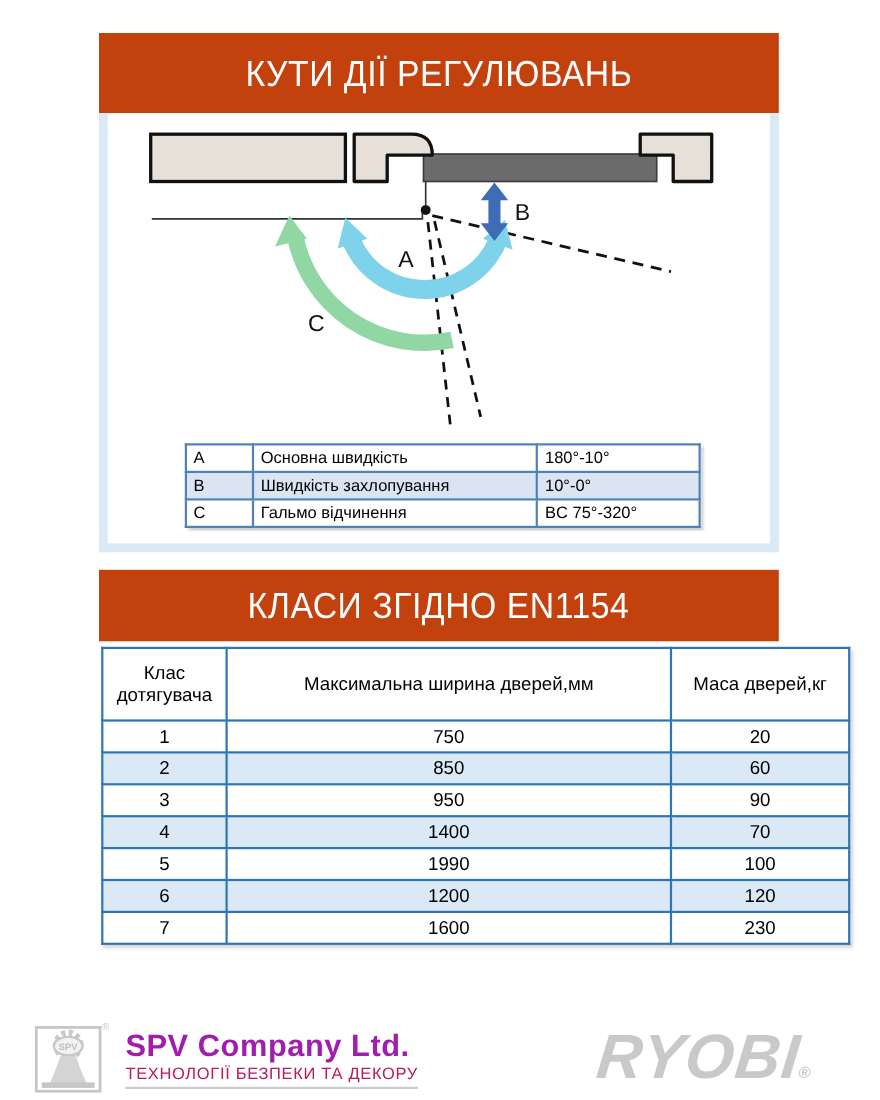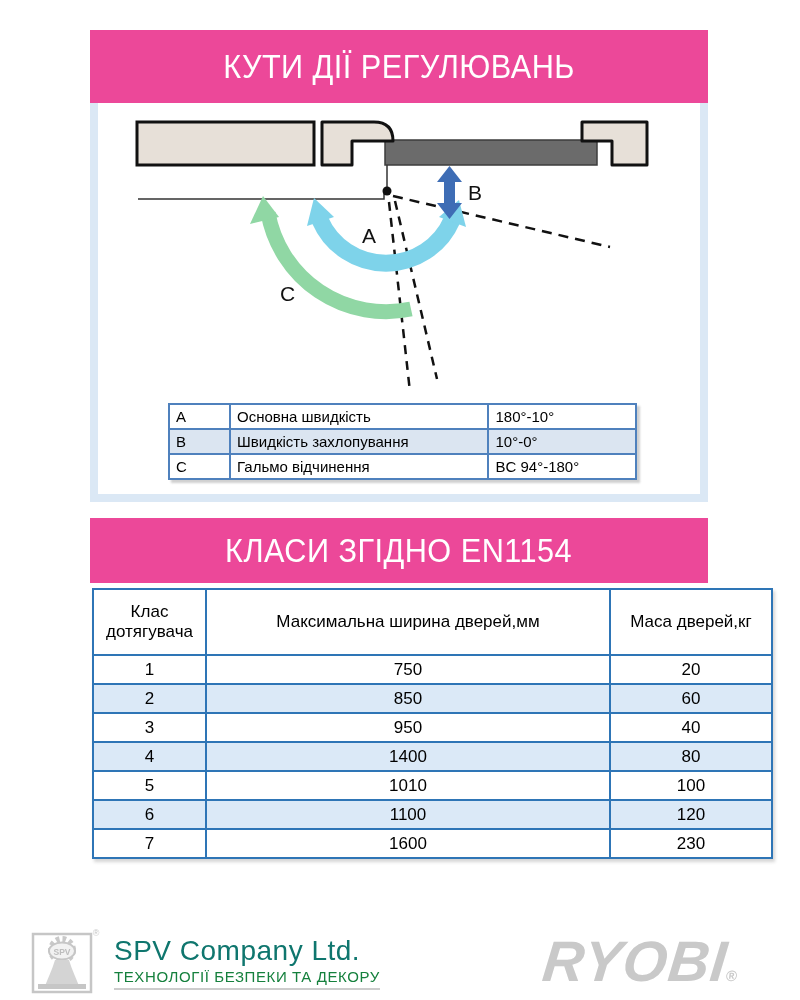--- a/index.html
+++ b/index.html
@@ -1,19 +1,19 @@
 <!DOCTYPE html>
 <html><head>
 <meta charset="utf-8">
 <style>
   * { margin:0; padding:0; box-sizing:border-box; }
   html,body { width:800px; height:1000px; background:#ffffff;
               font-family:"Liberation Sans", sans-serif; position:relative; overflow:hidden; }
 
-  .banner { position:absolute; background:#ec4899; color:#ffffff;
+  .banner { position:absolute; background:#c2410c; color:#ffffff;
             display:flex; align-items:center; justify-content:center; }
   .banner .banner-text { display:inline-block; transform:scaleX(0.93);
             font-size:33px; letter-spacing:0.5px; white-space:nowrap; }
   #banner1 { left:90px; top:30px; width:618px; height:73px; }
   #banner2 { left:90px; top:518px; width:618px; height:65px; }
 
   #panel1 { position:absolute; left:90px; top:103px; width:618px; height:399px;
             background:#ffffff; border-left:8px solid #dbe8f5;
             border-right:8px solid #dbe8f5; border-bottom:8px solid #dbe8f5; }
   #diagram { position:absolute; left:0; top:0; }
@@ -33,22 +33,22 @@
             box-shadow:2px 3px 3px rgba(120,120,120,0.3); }
   #classes-table th, #classes-table td { border:2px solid #2e75b6; font-weight:normal; }
   #classes-table th { height:66px; padding:4px 6px; }
   #classes-table td { height:29px; padding:0 4px; }
   #classes-table tr.alt { background:#dbe9f7; }
   .c-class { width:113px; } .c-width { width:404px; } .c-mass { width:162px;margin-top:24px; }
 
   #footer { position:absolute; left:0; top:920px; width:800px; height:80px; }
   #spv-block { position:absolute; left:30px; top:6px; display:flex; align-items:flex-start; }
   #spv-text { margin-left:12px; padding-top:10px; }
-  #spv-name { font-size:28px; font-weight:normal; color:#0f766e; letter-spacing:0.5px; line-height:30px; }
-  #spv-tagline { font-size:15px; color:#15803d; letter-spacing:0.6px;
+  #spv-name { font-size:28px; font-weight:bold; color:#a21caf; letter-spacing:0.5px; line-height:30px; }
+  #spv-tagline { font-size:15px; color:#be185d; letter-spacing:0.6px;
             border-bottom:2px solid #cccccc; padding-bottom:3px; margin-top:2px; }
   #ryobi-block { position:absolute; left:543px; top:8px; width:250px;
             color:#c9c9c9; font-weight:bold; font-style:italic;
             font-size:57px; letter-spacing:1px; transform:skewX(-6deg);
             white-space:nowrap; }
   #ryobi-reg { font-size:15px; font-style:normal; vertical-align:baseline; }
 
   text { font-family:"Liberation Sans", sans-serif; }
 </style>
 </head>
@@ -99,21 +99,21 @@
       <td class="col-range">180°-10°</td>
     </tr>
     <tr class="alt">
       <td class="col-key">B</td>
       <td class="col-name">Швидкість захлопування</td>
       <td class="col-range">10°-0°</td>
     </tr>
     <tr>
       <td class="col-key">C</td>
       <td class="col-name">Гальмо відчинення</td>
-      <td class="col-range">BC 94°-180°</td>
+      <td class="col-range">BC 75°-320°</td>
     </tr>
   </tbody>
     </table>
 </div>
 
 <div id="banner2" class="banner">
   <span class="banner-text">КЛАСИ ЗГІДНО EN1154</span>
 </div>
 
 <table id="classes-table">
@@ -129,35 +129,35 @@
     <td>20</td>
   </tr>
   <tr class="alt">
     <td>2</td>
     <td>850</td>
     <td>60</td>
   </tr>
   <tr>
     <td>3</td>
     <td>950</td>
-    <td>40</td>
+    <td>90</td>
   </tr>
   <tr class="alt">
     <td>4</td>
     <td>1400</td>
-    <td>80</td>
+    <td>70</td>
   </tr>
   <tr>
     <td>5</td>
-    <td>1010</td>
+    <td>1990</td>
     <td>100</td>
   </tr>
   <tr class="alt">
     <td>6</td>
-    <td>1100</td>
+    <td>1200</td>
     <td>120</td>
   </tr>
   <tr>
     <td>7</td>
     <td>1600</td>
     <td>230</td>
   </tr>
 </tbody>
   </table>
 

